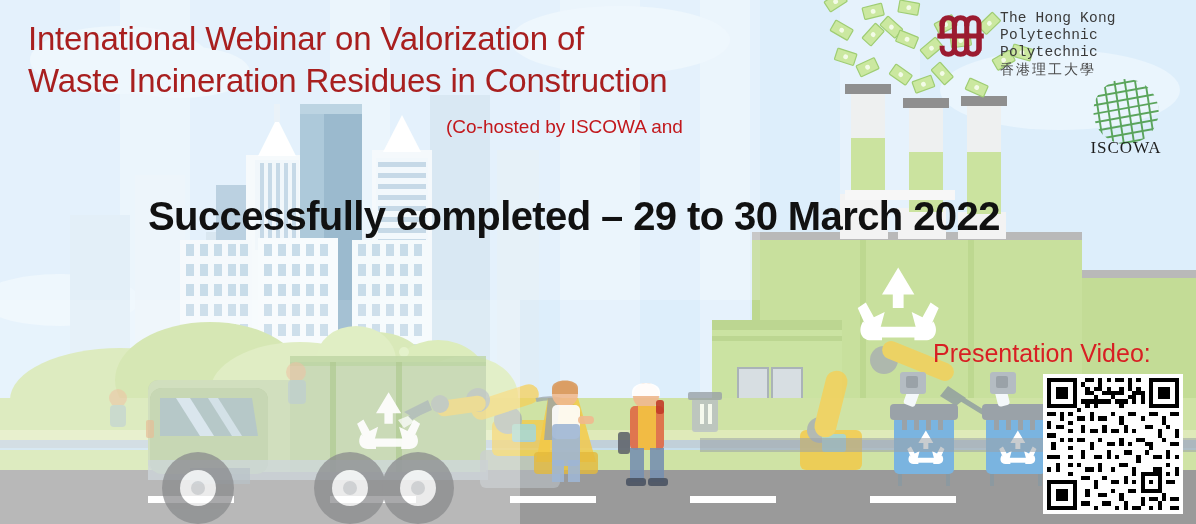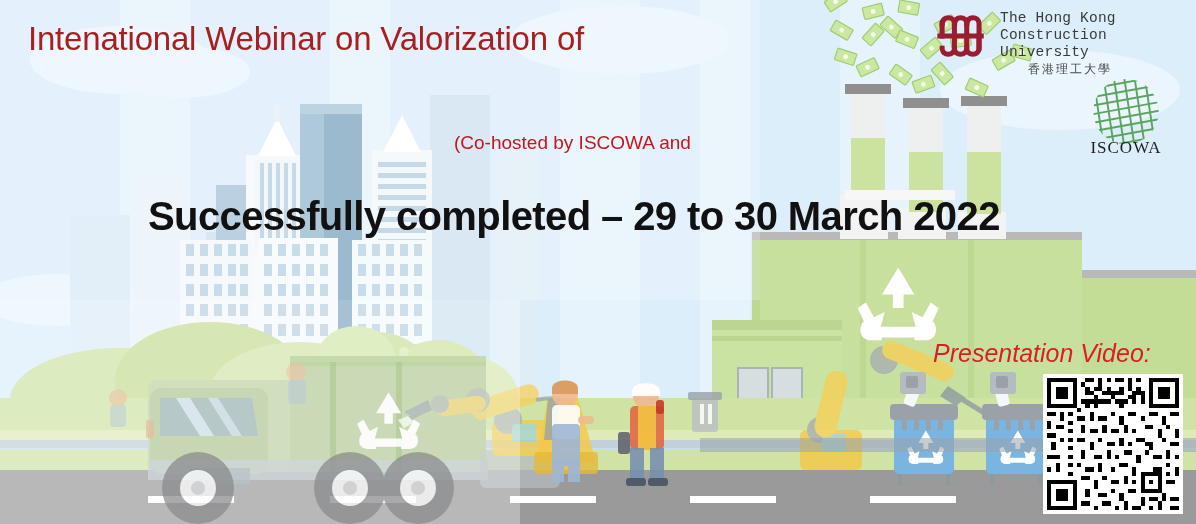--- a/index.html
+++ b/index.html
@@ -18,50 +18,48 @@
   .txt{position:absolute;white-space:pre;}
 
   
   #title-main{
     left:28px; top:18px;
     font-size:33px; line-height:42px;
     color:#a81f1f;
     letter-spacing:-0.2px;
   }
   #subtitle{
-    left:446px; top:130px;
+    left:446px; top:114px;
     font-size:19px; line-height:26px;
     color:#c2181c;
-    margin-left:8px;
   }
   #headline{
     left:148px; top:192px;
     font-size:40px; line-height:48px;
     color:#111111;
     letter-spacing:-0.6px;
     font-weight:bold;
   }
   #pv-label{
     left:933px; top:338px;
     font-size:25px; line-height:30px;
     color:#d81f23;
-    font-style:italic;
   }
 
   
   #polyu-logo{position:absolute;left:932px;top:8px;width:208px;height:62px;}
   #polyu-text{
     position:absolute;left:54px;top:2px;
     font-family:Liberation Mono, monospace;
     color:#3a3a3a;
     margin-left:14px;
   }
   .pu-line1{font-size:14.5px;line-height:17px;letter-spacing:0.2px;}
   .pu-line2{font-size:14.5px;line-height:17px;letter-spacing:0.2px;}
-  .pu-cn{font-size:12px;line-height:18px;letter-spacing:2px;color:#4a4a4a;text-align:center;}
+  .pu-cn{font-size:14px;line-height:18px;letter-spacing:2px;color:#4a4a4a;}
 
   
   #iscowa-logo{position:absolute;left:1078px;top:72px;width:96px;height:86px;}
   #iscowa-text{
     position:absolute;left:1076px;top:138px;width:100px;
     text-align:center;
     font-family:Liberation Serif, serif;
     font-size:17px; letter-spacing:1px; color:#1d1d1d;
   }
 
@@ -608,21 +606,21 @@
           </g>
       </g>
 
       <rect x="700" y="438" width="496" height="14" fill="#9aa2a8" opacity="0.55"></rect>
 
       <rect x="0" y="300" width="520" height="224" fill="#ffffff" opacity="0.30"></rect>
       <rect x="0" y="0" width="760" height="300" fill="#ffffff" opacity="0.22"></rect>
     </g>
   </svg>
 
-  <div id="title-main" class="txt"><span>Intenational Webinar on Valorization of</span><br></div>
+  <div id="title-main" class="txt"><span>Intenational Webinar on Valorization of</span><br><span>Waste Incineration Residues in Construction</span></div>
 
   <div id="subtitle" class="txt"><span>(Co-hosted by ISCOWA and</span><br></div>
 
   <div id="headline" class="txt">Successfully completed – 29 to 30 March 2022</div>
 
   <div id="pv-label" class="txt">Presentation Video:</div>
 
   <div id="polyu-logo">
     <svg width="56" height="56" viewBox="0 0 100 100">
       <g fill="none" stroke="#9b1b30" stroke-width="9" stroke-linecap="square">
@@ -632,21 +630,21 @@
         <path d="M18 72 C18 86, 40 86, 40 72 L40 52"></path>
         <path d="M40 72 C40 86, 62 86, 62 72 L62 52"></path>
         <path d="M62 72 C62 86, 84 86, 84 72 L84 52"></path>
         <path d="M18 28 L18 50"></path>
         <path d="M84 50 L84 72"></path>
         <path d="M14 50 L88 50"></path>
       </g>
     </svg>
     <div id="polyu-text">
       <div class="pu-line1">The Hong Kong</div>
-      <div class="pu-line2">Construction University</div>
+      <div class="pu-line2">Polytechnic Polytechnic</div>
       <div class="pu-cn">香港理工大學</div>
     </div>
   </div>
 
   <svg id="iscowa-logo" viewBox="0 0 100 100">
     <defs>
       <clipPath id="sphereClip">
           <circle cx="50" cy="46" r="38"></circle>
         </clipPath>
     </defs>

